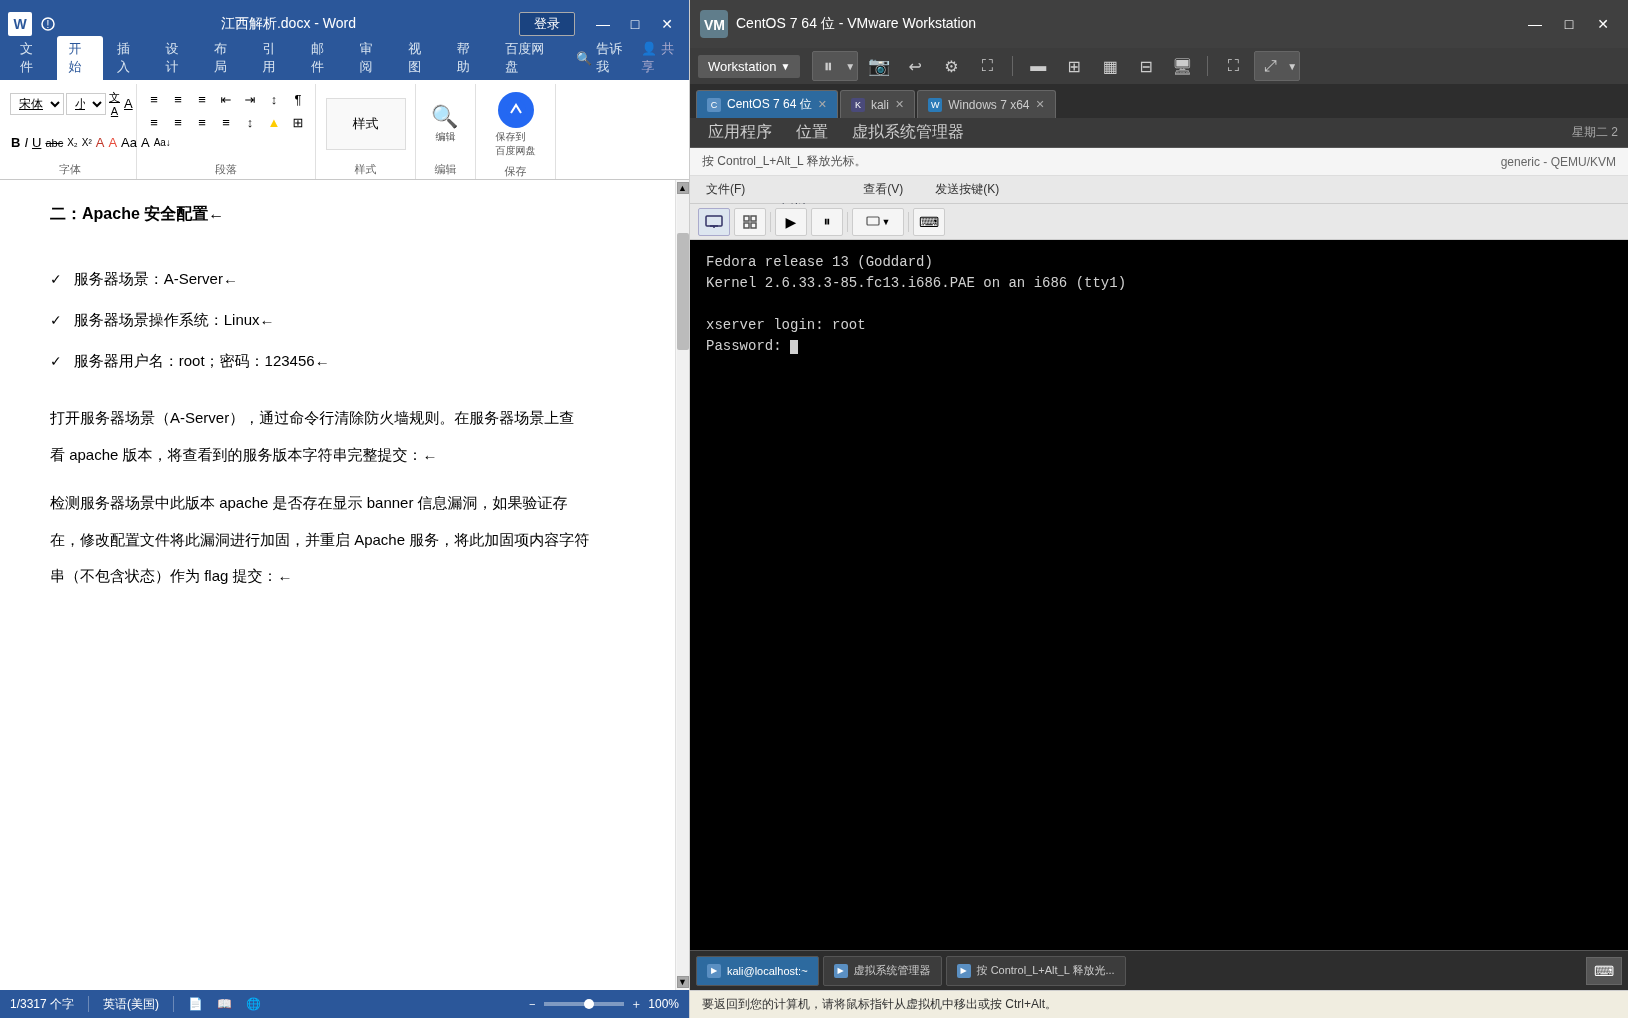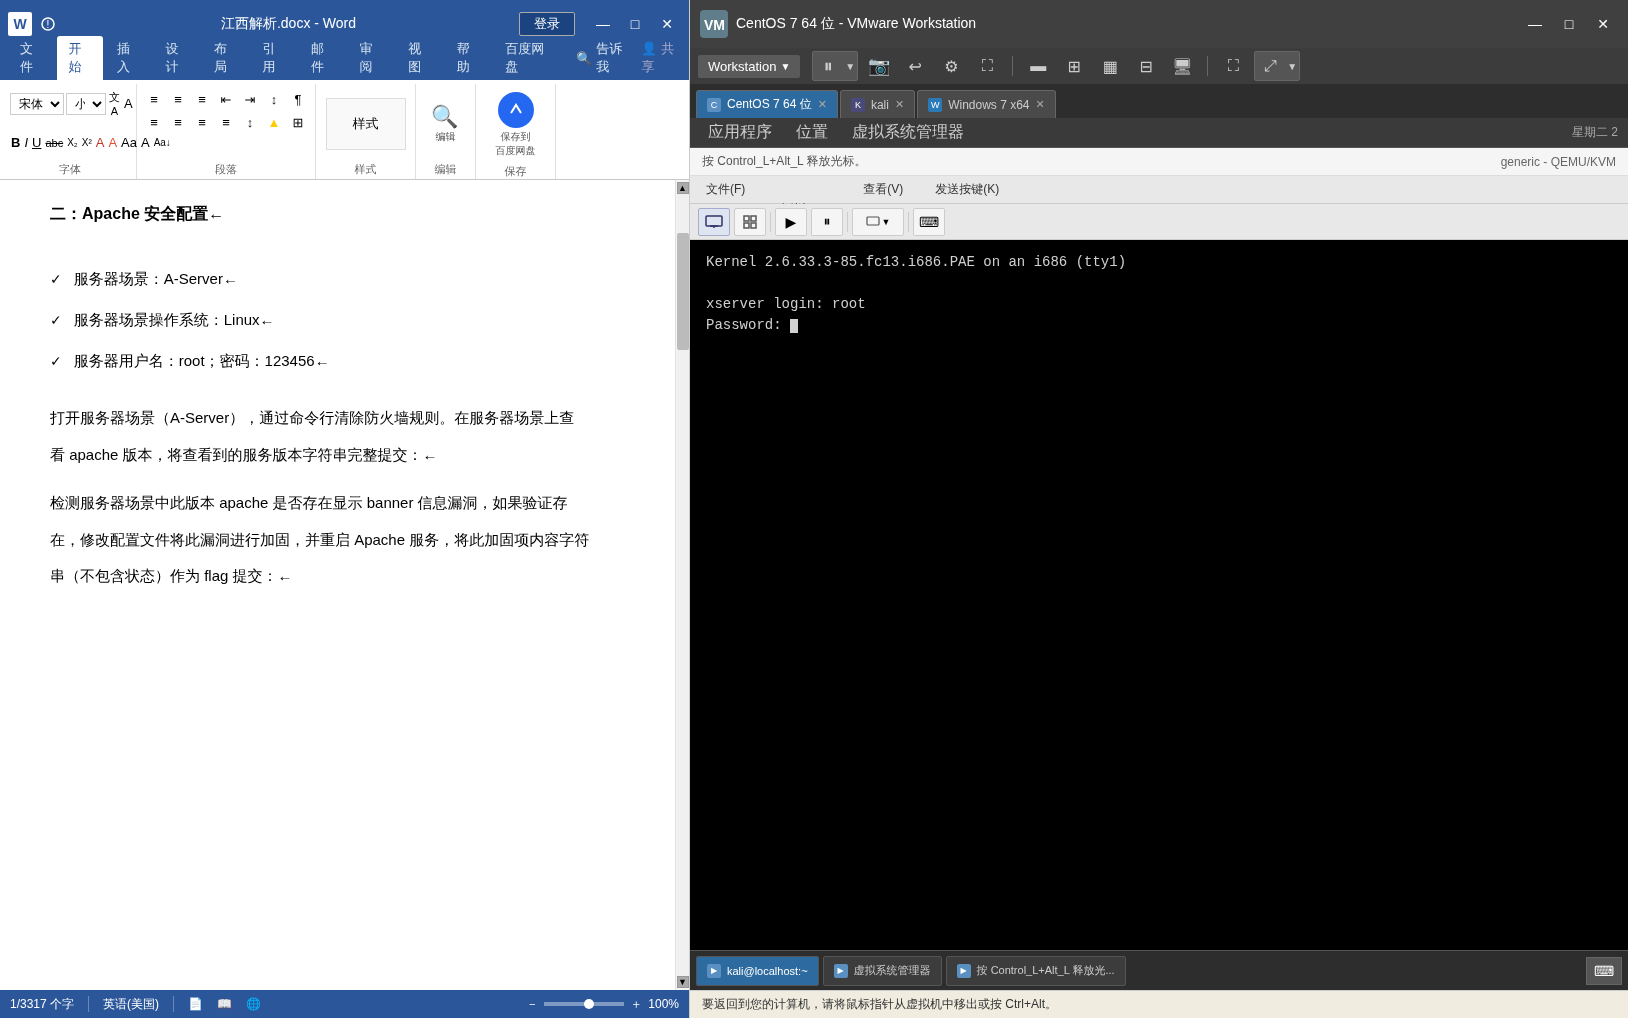--- a/index.html
+++ b/index.html
@@ -545,21 +545,21 @@
     </div>
     <div style="margin-left:auto;display:flex;align-items:center;gap:8px;padding-bottom:4px;">
       <span style="color:#aac;font-size:13px;cursor:pointer;">👤 共享</span>
     </div>
   </div>
 
   <div class="word-ribbon">
 
     <div class="ribbon-group">
       <div class="ribbon-group-icons" style="flex-wrap:wrap;width:120px;gap:2px;padding-top:2px;">
-        <div style="display:flex;gap:2px;width:100%;">
+        <div style="display:flex;gap:2px;width:100%;text-decoration:underline;">
           <select class="format-select" style="width:75px;">
             <option>宋体</option>
           </select>
           <select class="format-select" style="width:40px;">
             <option>小四</option>
           </select>
           <button class="format-btn" style="font-size:11px;">文A</button>
           <button class="format-btn">A</button>
         </div>
         <div style="display:flex;gap:2px;width:100%;margin-top:2px;">
@@ -622,21 +622,21 @@
 
     <div class="ribbon-group" style="min-width:80px;">
       <div class="ribbon-group-icons" style="align-items:center;justify-content:center;">
         <div style="display:flex;flex-direction:column;align-items:center;cursor:pointer;padding:4px;">
           <div style="width:36px;height:36px;background:#2468f2;border-radius:50%;display:flex;align-items:center;justify-content:center;">
             <svg width="22" height="22" viewBox="0 0 22 22">
                 <circle cx="11" cy="11" r="10" fill="#2468f2"></circle>
                 <path d="M6 14 L11 6 L16 14" fill="none" stroke="white" stroke-width="2"></path>
               </svg>
           </div>
-          <span style="font-size:10px;color:#555;text-align:center;margin-top:2px;">保存到<br>百度网盘</span>
+          <span style="font-size:10px;color:#555;margin-top:2px;">保存到<br>百度网盘</span>
         </div>
       </div>
       <div class="ribbon-group-label">保存</div>
     </div>
   </div>
 
   <div class="word-main">
 
     <div class="word-content">
       <div class="doc-heading">二：Apache 安全配置←</div>
@@ -808,20 +808,21 @@
             <rect x="1" y="1" width="12" height="8" rx="1" fill="none" stroke="#555" stroke-width="1.2"></rect>
           </svg>
         <span style="font-size:9px;">▼</span>
       </div>
     </div>
     <div style="width:1px;height:20px;background:#ccc;"></div>
     <div class="vm-toolbar-btn">⌨</div>
   </div>
 
   <div class="vmware-screen">
+    <div class="terminal-line">Fedora release 13 (Goddard)</div>
     <div class="terminal-line">Kernel 2.6.33.3-85.fc13.i686.PAE on an i686 (tty1)</div>
     <div class="terminal-line">&nbsp;</div>
     <div class="terminal-line">xserver login: root</div>
     <div class="terminal-line">Password: <span class="terminal-cursor"></span></div>
   </div>
 
   <div class="vmware-bottom-bar">
     <div class="vmware-bottom-item active">
       <div class="vmware-bottom-icon">▶</div>
       <span>kali@localhost:~</span>

